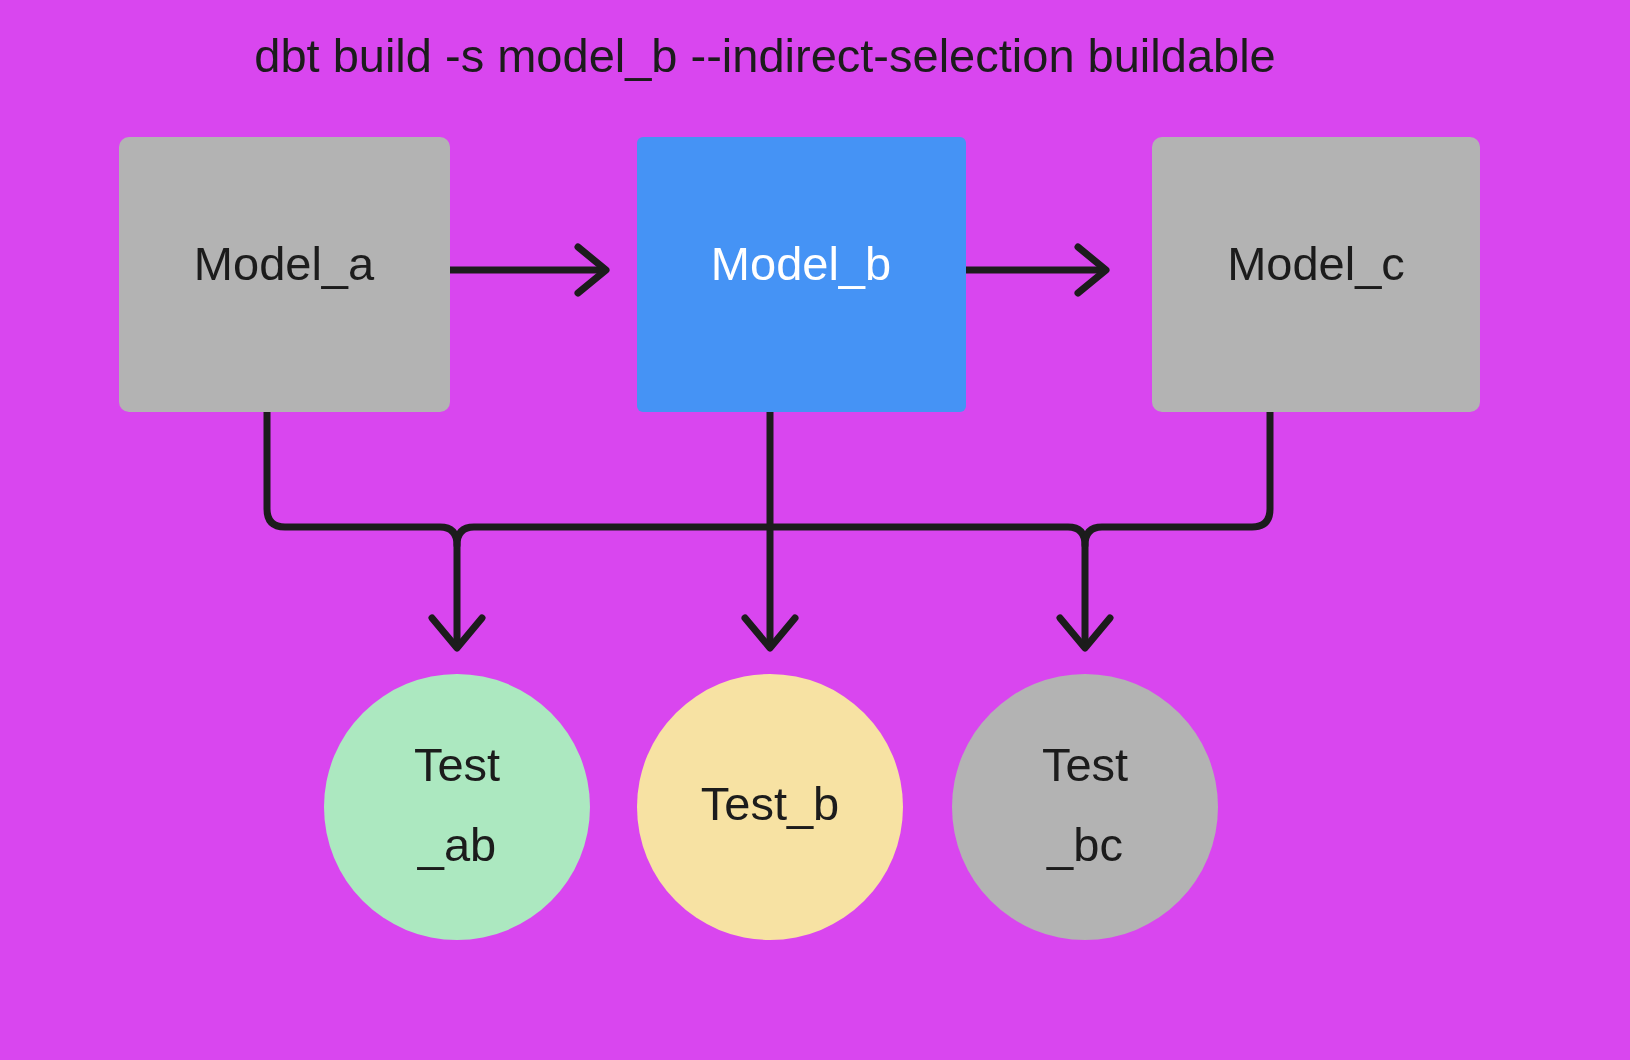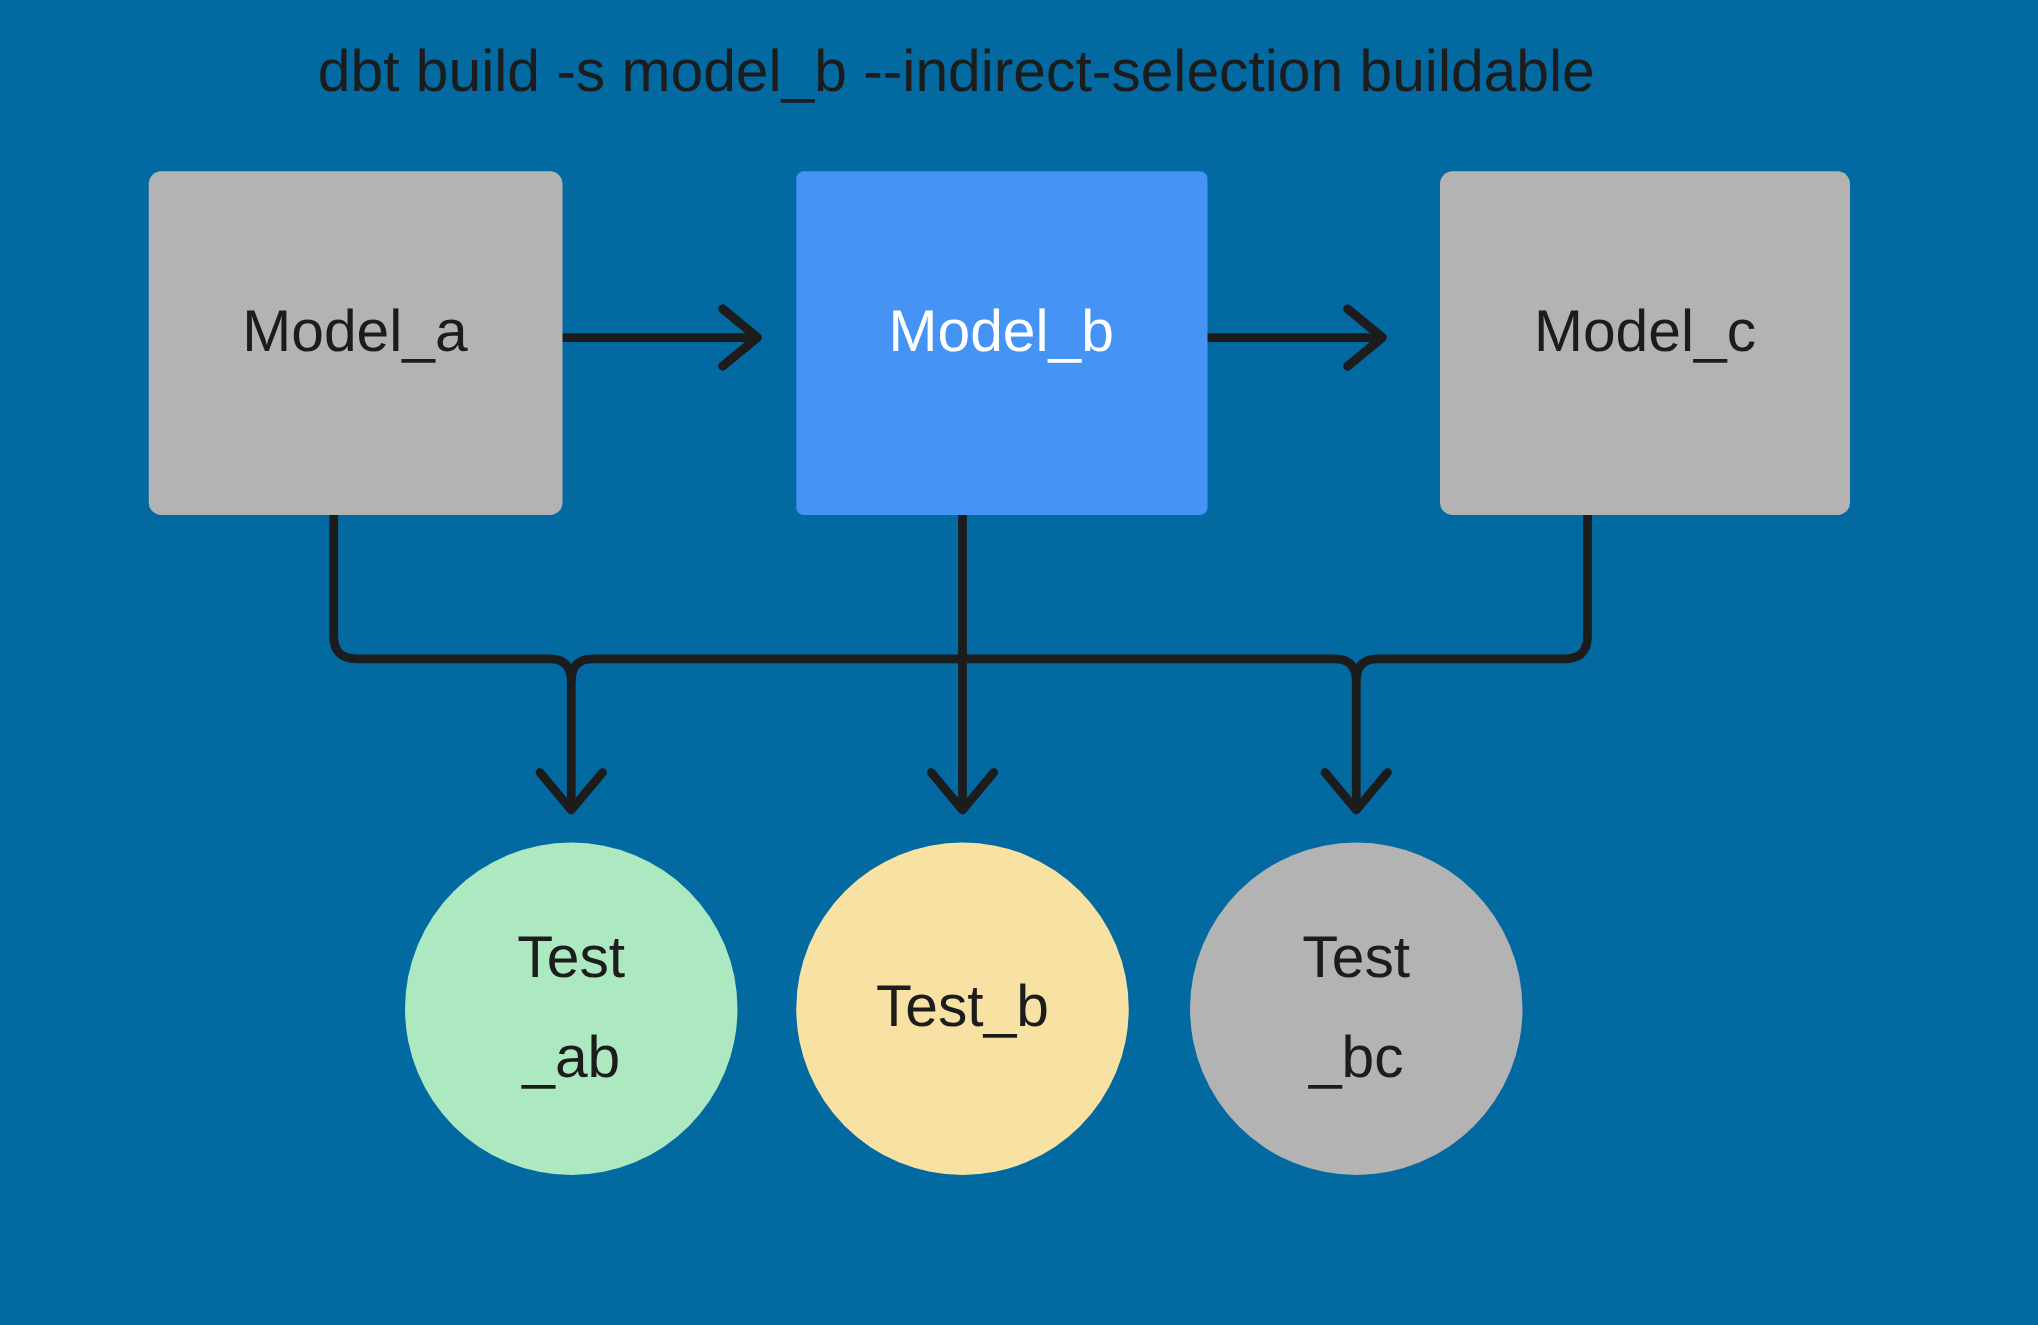--- a/index.html
+++ b/index.html
@@ -9,21 +9,21 @@
     background: #ffffff;
   }
   body {
     font-family: "Liberation Sans", sans-serif;
     -webkit-font-smoothing: antialiased;
   }
   #canvas {
     position: relative;
     width: 1630px;
     height: 1060px;
-    background: #0369a1;
+    background: #d946ef;
     overflow: hidden;
   }
   #diagram-svg {
     position: absolute;
     top: 0;
     left: 0;
     width: 1630px;
     height: 1060px;
     display: block;
   }

